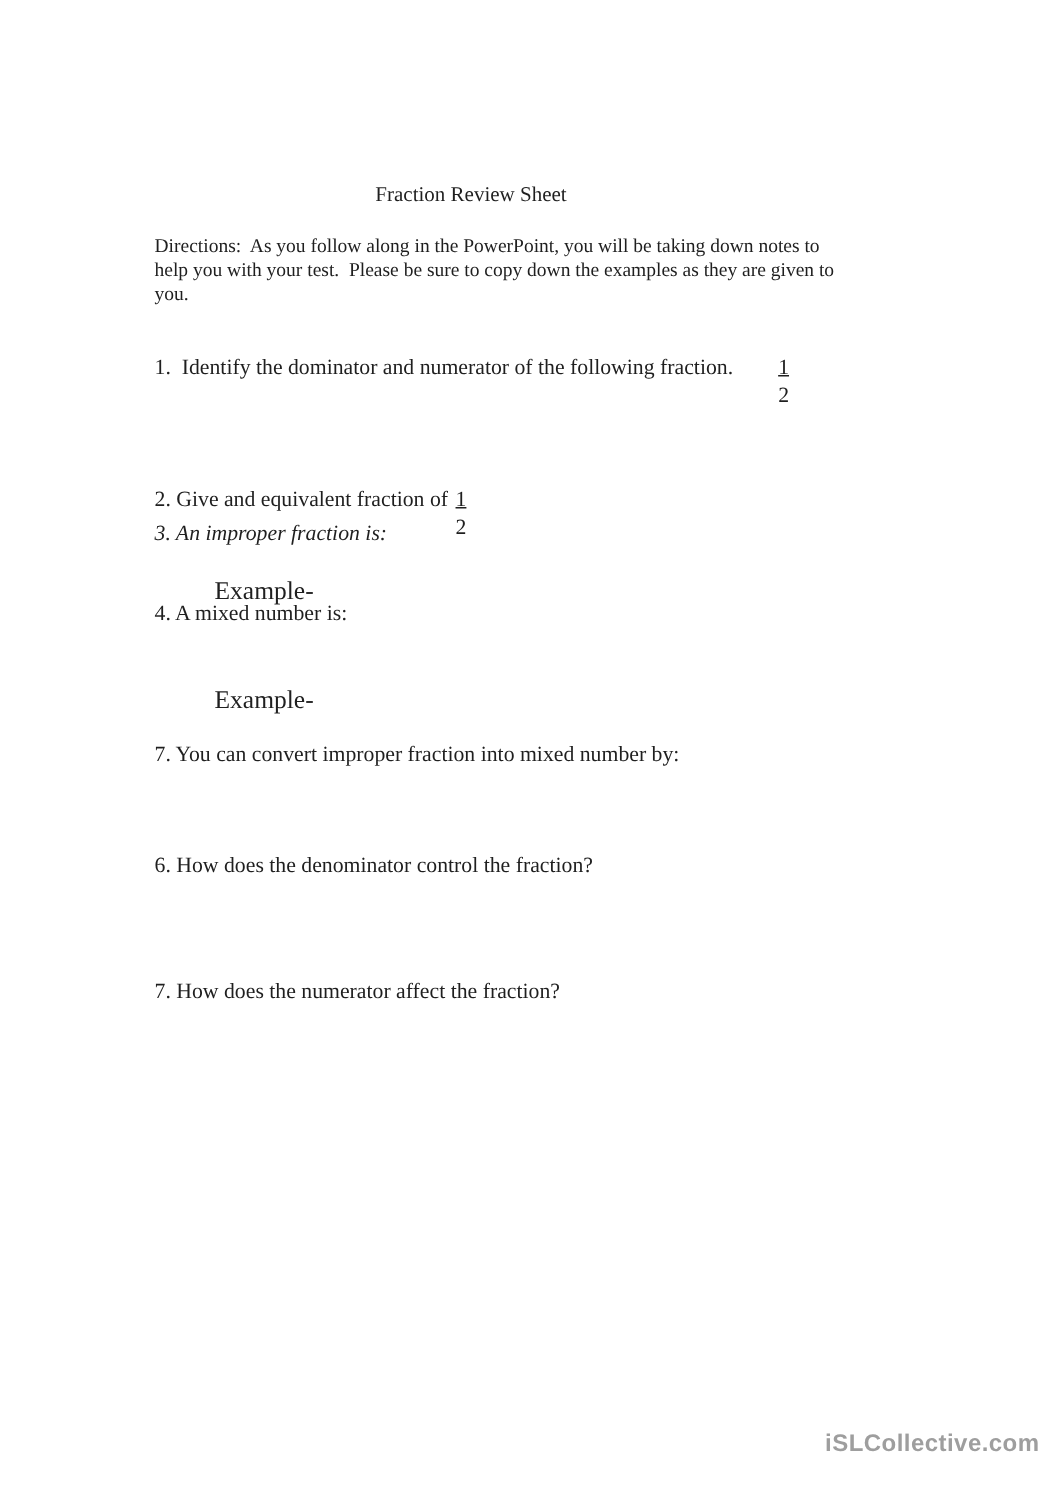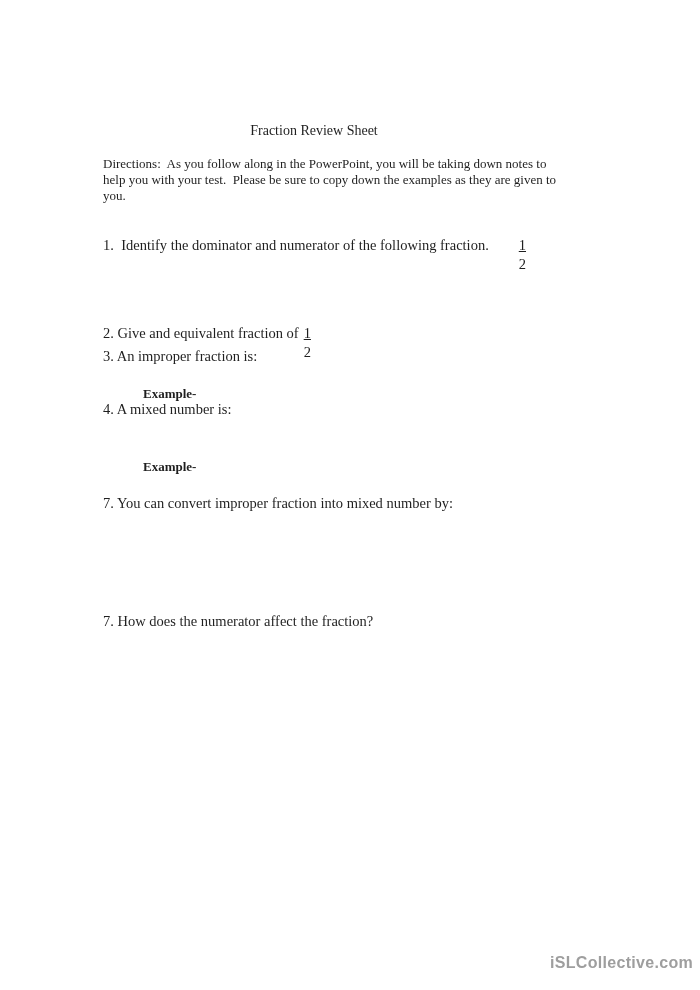--- a/index.html
+++ b/index.html
@@ -42,34 +42,33 @@
     left: 103px;
     font-size: 14.5px;
     line-height: 19px;
     white-space: pre;
     display: flex;
     align-items: flex-start;
   }
   .example {
     position: absolute;
     left: 143px;
-    font-size: 13px;
+    font-size: 17px;
     line-height: 19px;
     white-space: pre;
-    font-weight: bold;
   }
   .q1 { top: 236px; gap: 20px; }
   .q2 { top: 292px; margin-top: 32px; }
-  .q3 { top: 347px; }
+  .q3 { top: 347px; font-style: italic; }
   .ex3 { top: 384px; }
   .q4 { top: 400px; }
   .ex4 { top: 457px; }
   .q5 { top: 494px; }
   .q6 { top: 568px; }
-  .q7 { top: 612px; }
+  .q7 { top: 652px; }
   .q8 { top: 715px; }
   .fraction {
     display: inline-flex;
     flex-direction: column;
     align-items: center;
     line-height: 19px;
   }
   .fraction.gap-wide { margin-left: 9px; }
   .fraction.gap-narrow { margin-left: 4px; }
   .fraction .num {
@@ -123,20 +122,23 @@
 
   <div class="question q4">
     <span>4. A mixed number is:</span>
   </div>
   <div class="example ex4">Example-</div>
 
   <div class="question q5">
     <span>7. You can convert improper fraction into mixed number by:</span>
   </div>
 
+  <div class="question q6">
+    <span>6. How does the denominator control the fraction?</span>
+  </div>
 
   <div class="question q7">
     <span>7. How does the numerator affect the fraction?</span>
   </div>
 
 
   <div class="watermark">iSLCollective.com</div>
 
 </div>
 

